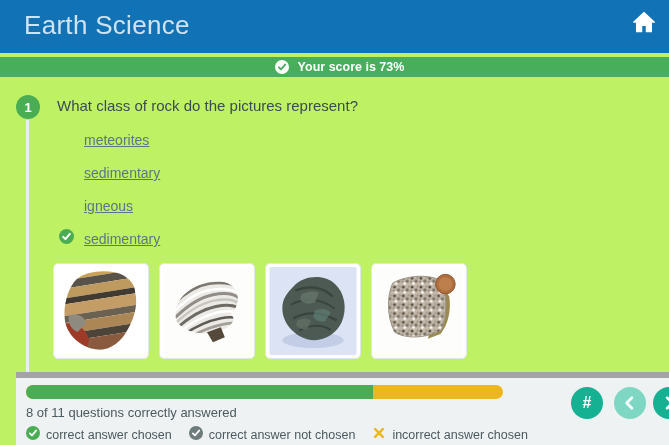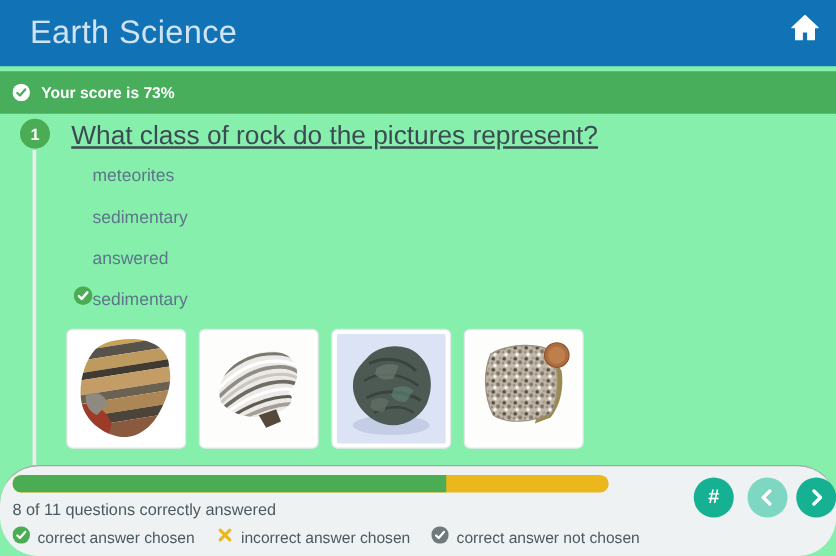--- a/index.html
+++ b/index.html
@@ -1,53 +1,53 @@
 <!DOCTYPE html>
 <html><head>
 <meta charset="utf-8">
 <style>
   html,body{margin:0;padding:0;background:#fff;}
-  .app{position:relative;width:669px;height:445px;overflow:hidden;background:#86efac;
+  .app{position:relative;width:669px;height:445px;overflow:hidden;background:#bef264;
        font-family:"Liberation Sans",sans-serif;}
 
   
   .header{position:absolute;top:0;left:0;right:0;height:53px;background:#1173b5;}
   .title{position:absolute;left:24px;top:10px;font-size:26px;font-weight:400;
          color:#cfe3f3;letter-spacing:.3px;}
   .home-btn{position:absolute;right:12px;top:9px;width:26px;height:26px;cursor:pointer;
             background:transparent;border:none;padding:0;}
   .home-btn svg{width:100%;height:100%;display:block;}
 
   
-  .banner{position:absolute;top:57px;left:0;right:0;height:34px;background:#48ae5c;
-          display:flex;align-items:center;}
+  .banner{position:absolute;top:57px;left:0;right:0;height:20px;background:#48ae5c;
+          display:flex;align-items:center;justify-content:center;}
   .banner .b-icon{width:14px;height:14px;margin-left:10px;flex:0 0 auto;}
   .banner .b-text{margin-left:9px;color:#fff;font-size:12.5px;font-weight:bold;}
 
   
   .qnum{position:absolute;left:16px;top:95px;width:24px;height:24px;border-radius:50%;
         background:#4bad53;color:#fff;font-size:13px;font-weight:bold;
         display:flex;align-items:center;justify-content:center;}
   .timeline{position:absolute;left:26px;top:120px;width:3px;height:252px;background:#eceeee;}
-  .qtext{position:absolute;left:57px;top:97px;font-size:21px;color:#3c4b53;text-decoration:underline;}
-
-  .option{position:absolute;left:74px;font-size:14px;color:#5c7688;cursor:pointer;}
+  .qtext{position:absolute;left:57px;top:97px;font-size:15px;color:#3c4b53;}
+
+  .option{position:absolute;left:84px;font-size:14px;color:#5c7688;cursor:pointer;text-decoration:underline;}
   .opt-1{top:132px;} .opt-2{top:165px;text-align:right;} .opt-3{top:198px;} .opt-4{top:231px;}
   .opt-check{position:absolute;left:59px;top:229px;width:15px;height:15px;}
   .opt-check svg{width:100%;height:100%;display:block;}
 
   
   .cards{position:absolute;left:53px;top:263px;display:flex;gap:10px;}
   .card{width:96px;height:96px;box-sizing:border-box;background:#fff;
         border:1px solid #e2e5e7;border-radius:5px;padding:3px;cursor:pointer;}
   .card svg{width:100%;height:100%;display:block;border-radius:3px;}
 
   
-  .footer{position:absolute;left:0;right:0;top:372px;height:73px;background:#eff2f2;
-          border-top:1px solid #a3a3a3;box-sizing:border-box;border-radius:31px;}
+  .footer{position:absolute;left:16px;right:0;top:372px;height:73px;background:#eff2f2;
+          border-top:6px solid #a3a3a3;box-sizing:border-box;}
   .progress-track{position:absolute;left:10px;top:7px;width:477px;height:14px;
                   border-radius:7px;background:#ecb71d;overflow:hidden;}
   .progress-fill{height:100%;background:#4bad53;}
   .progress-label{position:absolute;left:10px;top:27px;font-size:13px;color:#4b5a60;}
   .legend{position:absolute;left:10px;top:48px;display:flex;align-items:center;gap:17px;}
   .legend-item{display:flex;align-items:center;gap:6px;font-size:12.5px;color:#4b5a60;justify-content:center;}
   .legend-item svg{width:14px;height:14px;flex:0 0 auto;}
 
   .nav-btn{position:absolute;top:9px;width:32px;height:32px;border-radius:50%;border:none;
            display:flex;align-items:center;justify-content:center;cursor:pointer;padding:0;}
@@ -82,21 +82,21 @@
     </span>
     <span class="b-text">Your score is 73%</span>
   </div>
 
   <div class="qnum">1</div>
   <div class="timeline"></div>
   <div class="qtext">What class of rock do the pictures represent?</div>
 
   <div class="option opt-1">meteorites</div>
   <div class="option opt-2">sedimentary</div>
-  <div class="option opt-3">answered</div>
+  <div class="option opt-3">igneous</div>
   <span class="opt-check">
     <svg viewBox="0 0 20 20">
       <circle cx="10" cy="10" r="10" fill="#4bad53"></circle>
       <path d="M5.5 10.5l3 3 6-7" stroke="#ffffff" stroke-width="2.6" fill="none" stroke-linecap="round" stroke-linejoin="round"></path>
     </svg>
   </span>
   <div class="option opt-4">sedimentary</div>
 
   <div class="cards">
 
@@ -193,34 +193,34 @@
           <svg viewBox="0 0 20 20">
             <circle cx="10" cy="10" r="10" fill="#4bad53"></circle>
             <path d="M5.5 10.5l3 3 6-7" stroke="#fff" stroke-width="2.6" fill="none" stroke-linecap="round" stroke-linejoin="round"></path>
           </svg>
         </span>
         <span>correct answer chosen</span>
       </div>
       <div class="legend-item">
         <span>
           <svg viewBox="0 0 20 20">
-            <path d="M4.5 4.5 L15.5 15.5 M15.5 4.5 L4.5 15.5" stroke="#ecb71d" stroke-width="3.6" stroke-linecap="round"></path>
-          </svg>
-        </span>
-        <span>incorrect answer chosen</span>
-      </div>
-      <div class="legend-item">
-        <span>
-          <svg viewBox="0 0 20 20">
             <circle cx="10" cy="10" r="10" fill="#6e7b7b"></circle>
             <path d="M5.5 10.5l3 3 6-7" stroke="#fff" stroke-width="2.6" fill="none" stroke-linecap="round" stroke-linejoin="round"></path>
           </svg>
         </span>
         <span>correct answer not chosen</span>
       </div>
+      <div class="legend-item">
+        <span>
+          <svg viewBox="0 0 20 20">
+            <path d="M4.5 4.5 L15.5 15.5 M15.5 4.5 L4.5 15.5" stroke="#ecb71d" stroke-width="3.6" stroke-linecap="round"></path>
+          </svg>
+        </span>
+        <span>incorrect answer chosen</span>
+      </div>
     </div>
 
     <button class="nav-btn btn-hash">
       <span>#</span>
     </button>
     <button class="nav-btn btn-prev">
       <span>
         <svg viewBox="0 0 24 24">
           <path d="M14.5 5 L7.5 12 L14.5 19" stroke="#fff" stroke-width="3.6" fill="none" stroke-linecap="round" stroke-linejoin="round"></path>
         </svg>

